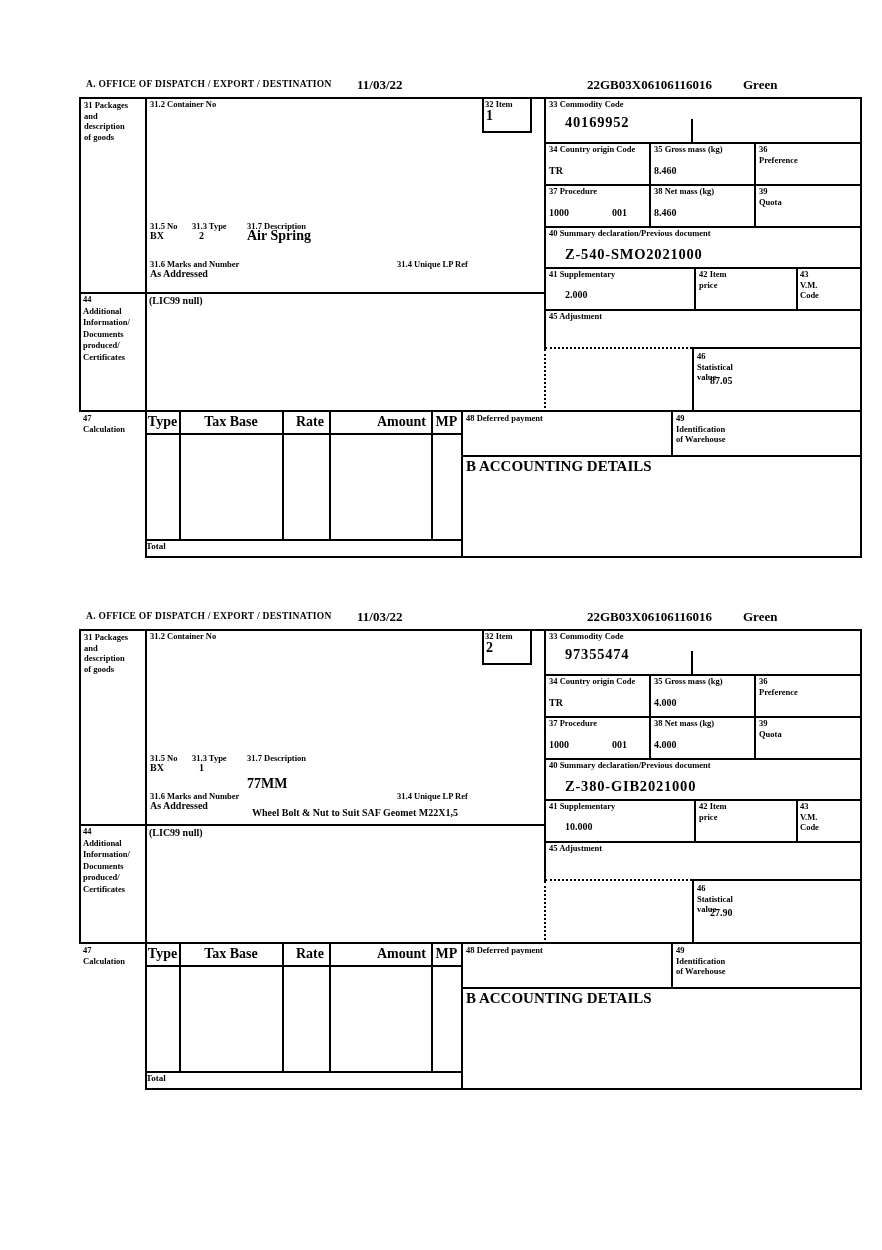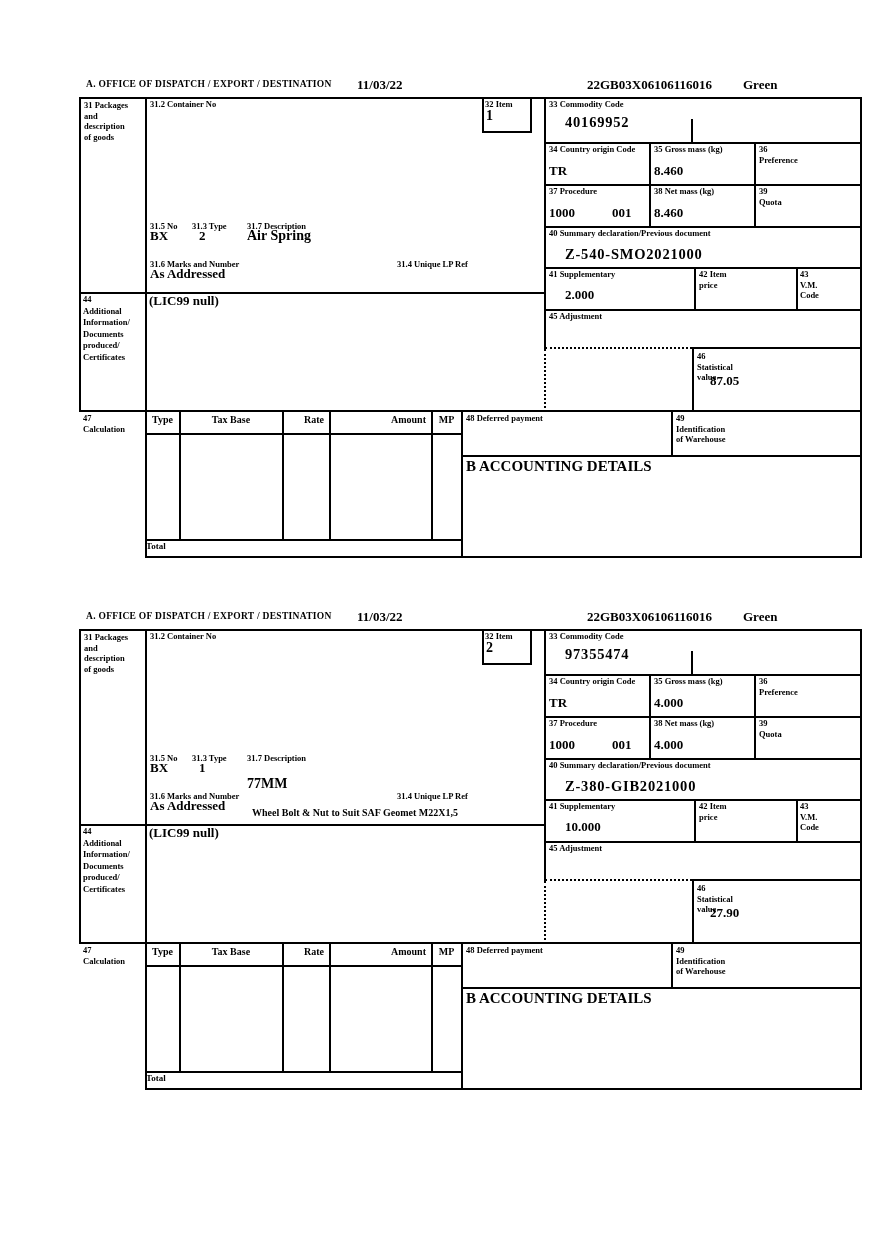--- a/index.html
+++ b/index.html
@@ -6,25 +6,25 @@
   body{width:882px;height:1250px;position:relative;overflow:hidden;
        font-family:"Liberation Serif", serif;color:#000;}
   .block{position:absolute;left:0;width:734px;height:532px;}
   .hl,.vl{position:absolute;background:#000;}
   .hl{height:2px;}
   .vl{width:2px;}
   .hl.dot{background:transparent;border-top:2px dotted #000;height:0;}
   .vl.dot{background:transparent;border-left:2px dotted #000;width:0;}
   .rect{position:absolute;border:2px solid #000;box-sizing:border-box;}
   .lbl{position:absolute;font-weight:bold;font-size:8.5px;line-height:10.5px;white-space:pre-line;}
-  .val{position:absolute;font-weight:bold;font-size:13px;white-space:pre;line-height:15px;}
+  .val{position:absolute;font-weight:bold;font-size:10px;white-space:pre;line-height:15px;}
   .val.big{font-size:14.5px;letter-spacing:0.8px;}
   .hdrA{position:absolute;font-weight:bold;font-size:9.5px;letter-spacing:0.3px;}
   .hdrVal{position:absolute;font-weight:bold;font-size:13px;}
-  .cellHdr{position:absolute;font-weight:bold;font-size:10px;box-sizing:border-box;}
+  .cellHdr{position:absolute;font-weight:bold;font-size:14px;box-sizing:border-box;}
   .c{text-align:center;}
   .r{text-align:right;padding-right:5px;}
   .secHdr{position:absolute;font-weight:bold;font-size:15px;}
   .totalRow{position:absolute;font-weight:bold;font-size:9px;}
 </style>
 </head>
 <body>
 
 <div id="page">
   <div class="block" style="top: 75px;">

